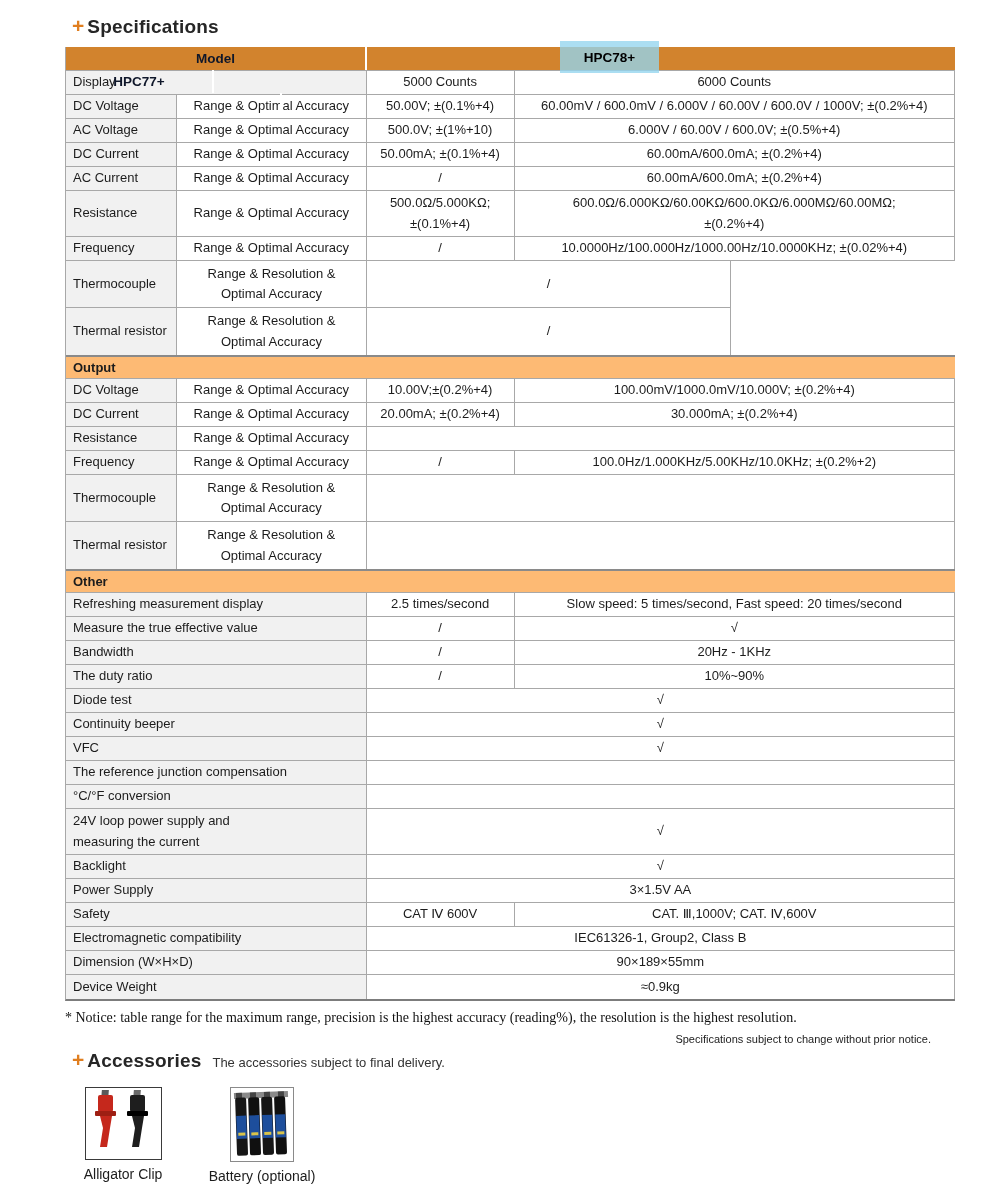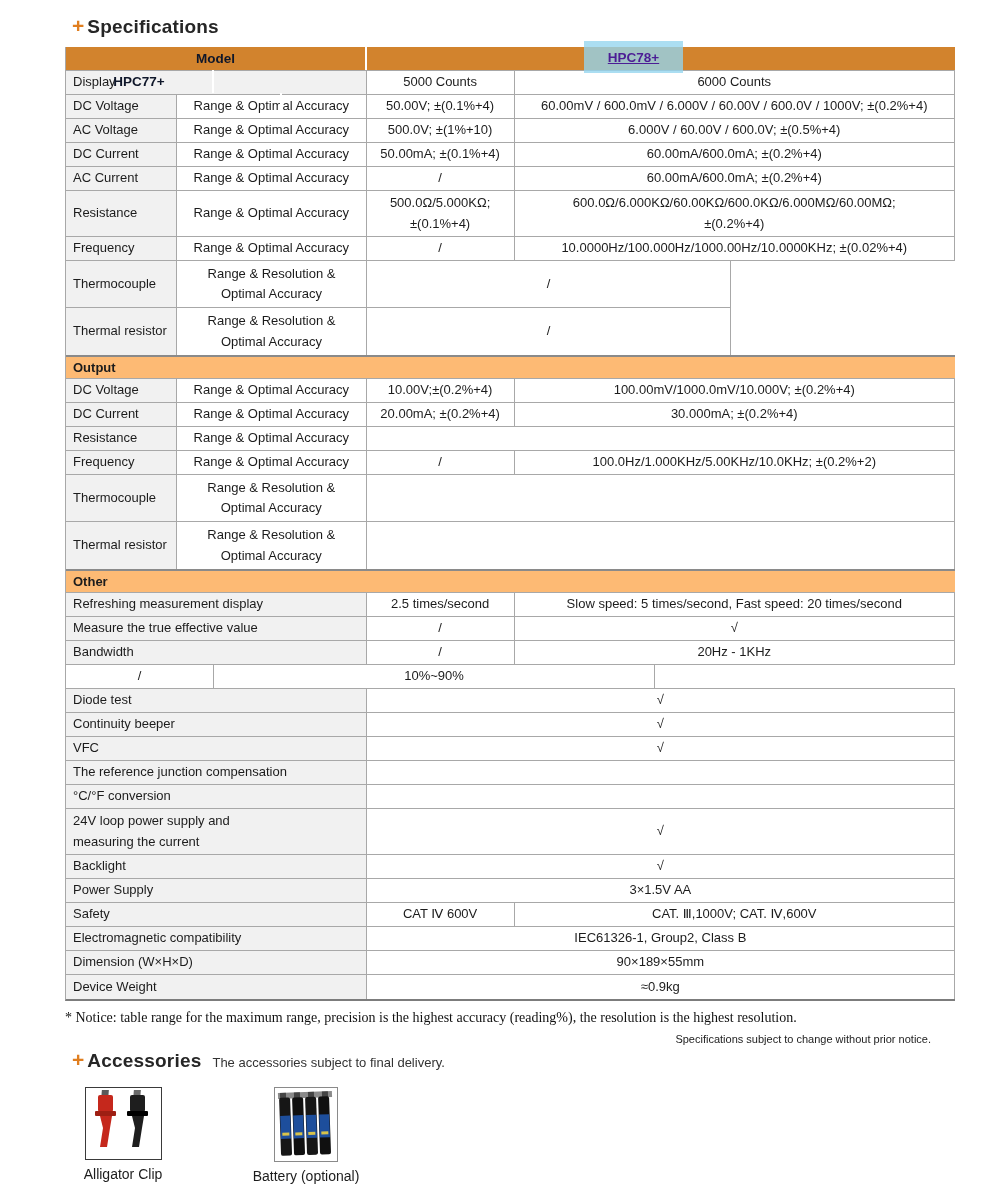--- a/index.html
+++ b/index.html
@@ -25,43 +25,43 @@
   .h24 { min-height:24px; } .h46 { min-height:46px; } .h47 { min-height:47px; }
   .c1{width:111px}.c2{width:190px}.c3{width:148px}.c4{width:216px}.c5{width:225px}
   .c12{width:301px}.c34{width:364px}.c45{width:441px}.c345{width:589px}
   .nb { border-bottom:none !important; }
 
   
   .thead { position:relative; background:#D2832D; height:24px; border-bottom:1px solid #A8A8A8; }
   .th { display:flex; align-items:center; justify-content:center; height:100%;
         color:#0f172a; font-weight:700; font-size:13.5px; border-right:2px solid #ffffff; }
   .th.last { border-right:none; }
-  .hl { position:absolute; left:518px; top:-6px; width:99px; height:32px; z-index:2;
+  .hl { position:absolute; left:494px; top:-6px; width:99px; height:32px; z-index:2;
         background:rgba(148,213,238,0.78); display:flex; align-items:center; justify-content:center;
-        color:#4c1d95; font-weight:700; font-size:13.5px;text-decoration:underline; }
+        color:#000000; font-weight:700; font-size:13.5px; }
 
   
   .sec-row { display:flex; align-items:center; min-height:24px; background:#fdba74;
              border-top:2px solid #8A8A8A; border-bottom:1px solid #A8A8A8;
              font-weight:700; padding-left:7px; font-size:13px; }
 
   
   .block { display:flex; border-bottom:1px solid #A8A8A8; }
   .block-left { width:665px; }
   .block-left .tr { border-bottom:none; }
   .block-left .tr.divided { border-bottom:1px solid #A8A8A8; }
   .block-right { width:225px; display:flex; align-items:center; justify-content:center; }
 
   
   .notice { margin-top:9px; font-family:"Liberation Serif","DejaVu Serif",serif; font-size:14px; color:#111; }
   .disclaimer { margin-top:7px; text-align:right; padding-right:24px; font-size:11px; color:#222; }
 
   
   .acc-heading { margin-top:3px; }
-  .acc-row { display:flex; margin-top:15px; align-items:flex-start;gap:44px; }
+  .acc-row { display:flex; margin-top:15px; align-items:flex-start; }
   .acc-fig { text-align:center; }
   .acc-fig .imgbox { background:#fff; margin:0 auto; display:flex; align-items:center; justify-content:center; }
   .fig1 { width:104px; margin-left:6px; }
   .fig1 .imgbox { width:77px; height:73px; border:1px solid #3a3a3a; }
   .fig2 { width:96px; margin-left:36px; }
   .fig2 .imgbox { width:72px; height:73px; border:1px solid #8a8a8a; }
   .fig3 { width:122px; margin-left:26px; }
   .fig3 .imgbox { width:64px; height:75px; border:1px solid #8a8a8a; }
   .acc-label { margin-top:6px; font-size:14px; color:#1c1c1c; }
 </style>
@@ -212,20 +212,21 @@
       <div class="td c45">√</div>
     </div>
 
     <div class="tr h24">
       <div class="td lab c12">Bandwidth</div>
       <div class="td c3">/</div>
       <div class="td c45">20Hz - 1KHz</div>
     </div>
 
     <div class="tr h24">
+      <div class="td lab c12">The duty ratio</div>
       <div class="td c3">/</div>
       <div class="td c45">10%~90%</div>
     </div>
 
     <div class="tr h24">
       <div class="td lab c12">Diode test</div>
       <div class="td c345">√</div>
     </div>
 
     <div class="tr h24">

